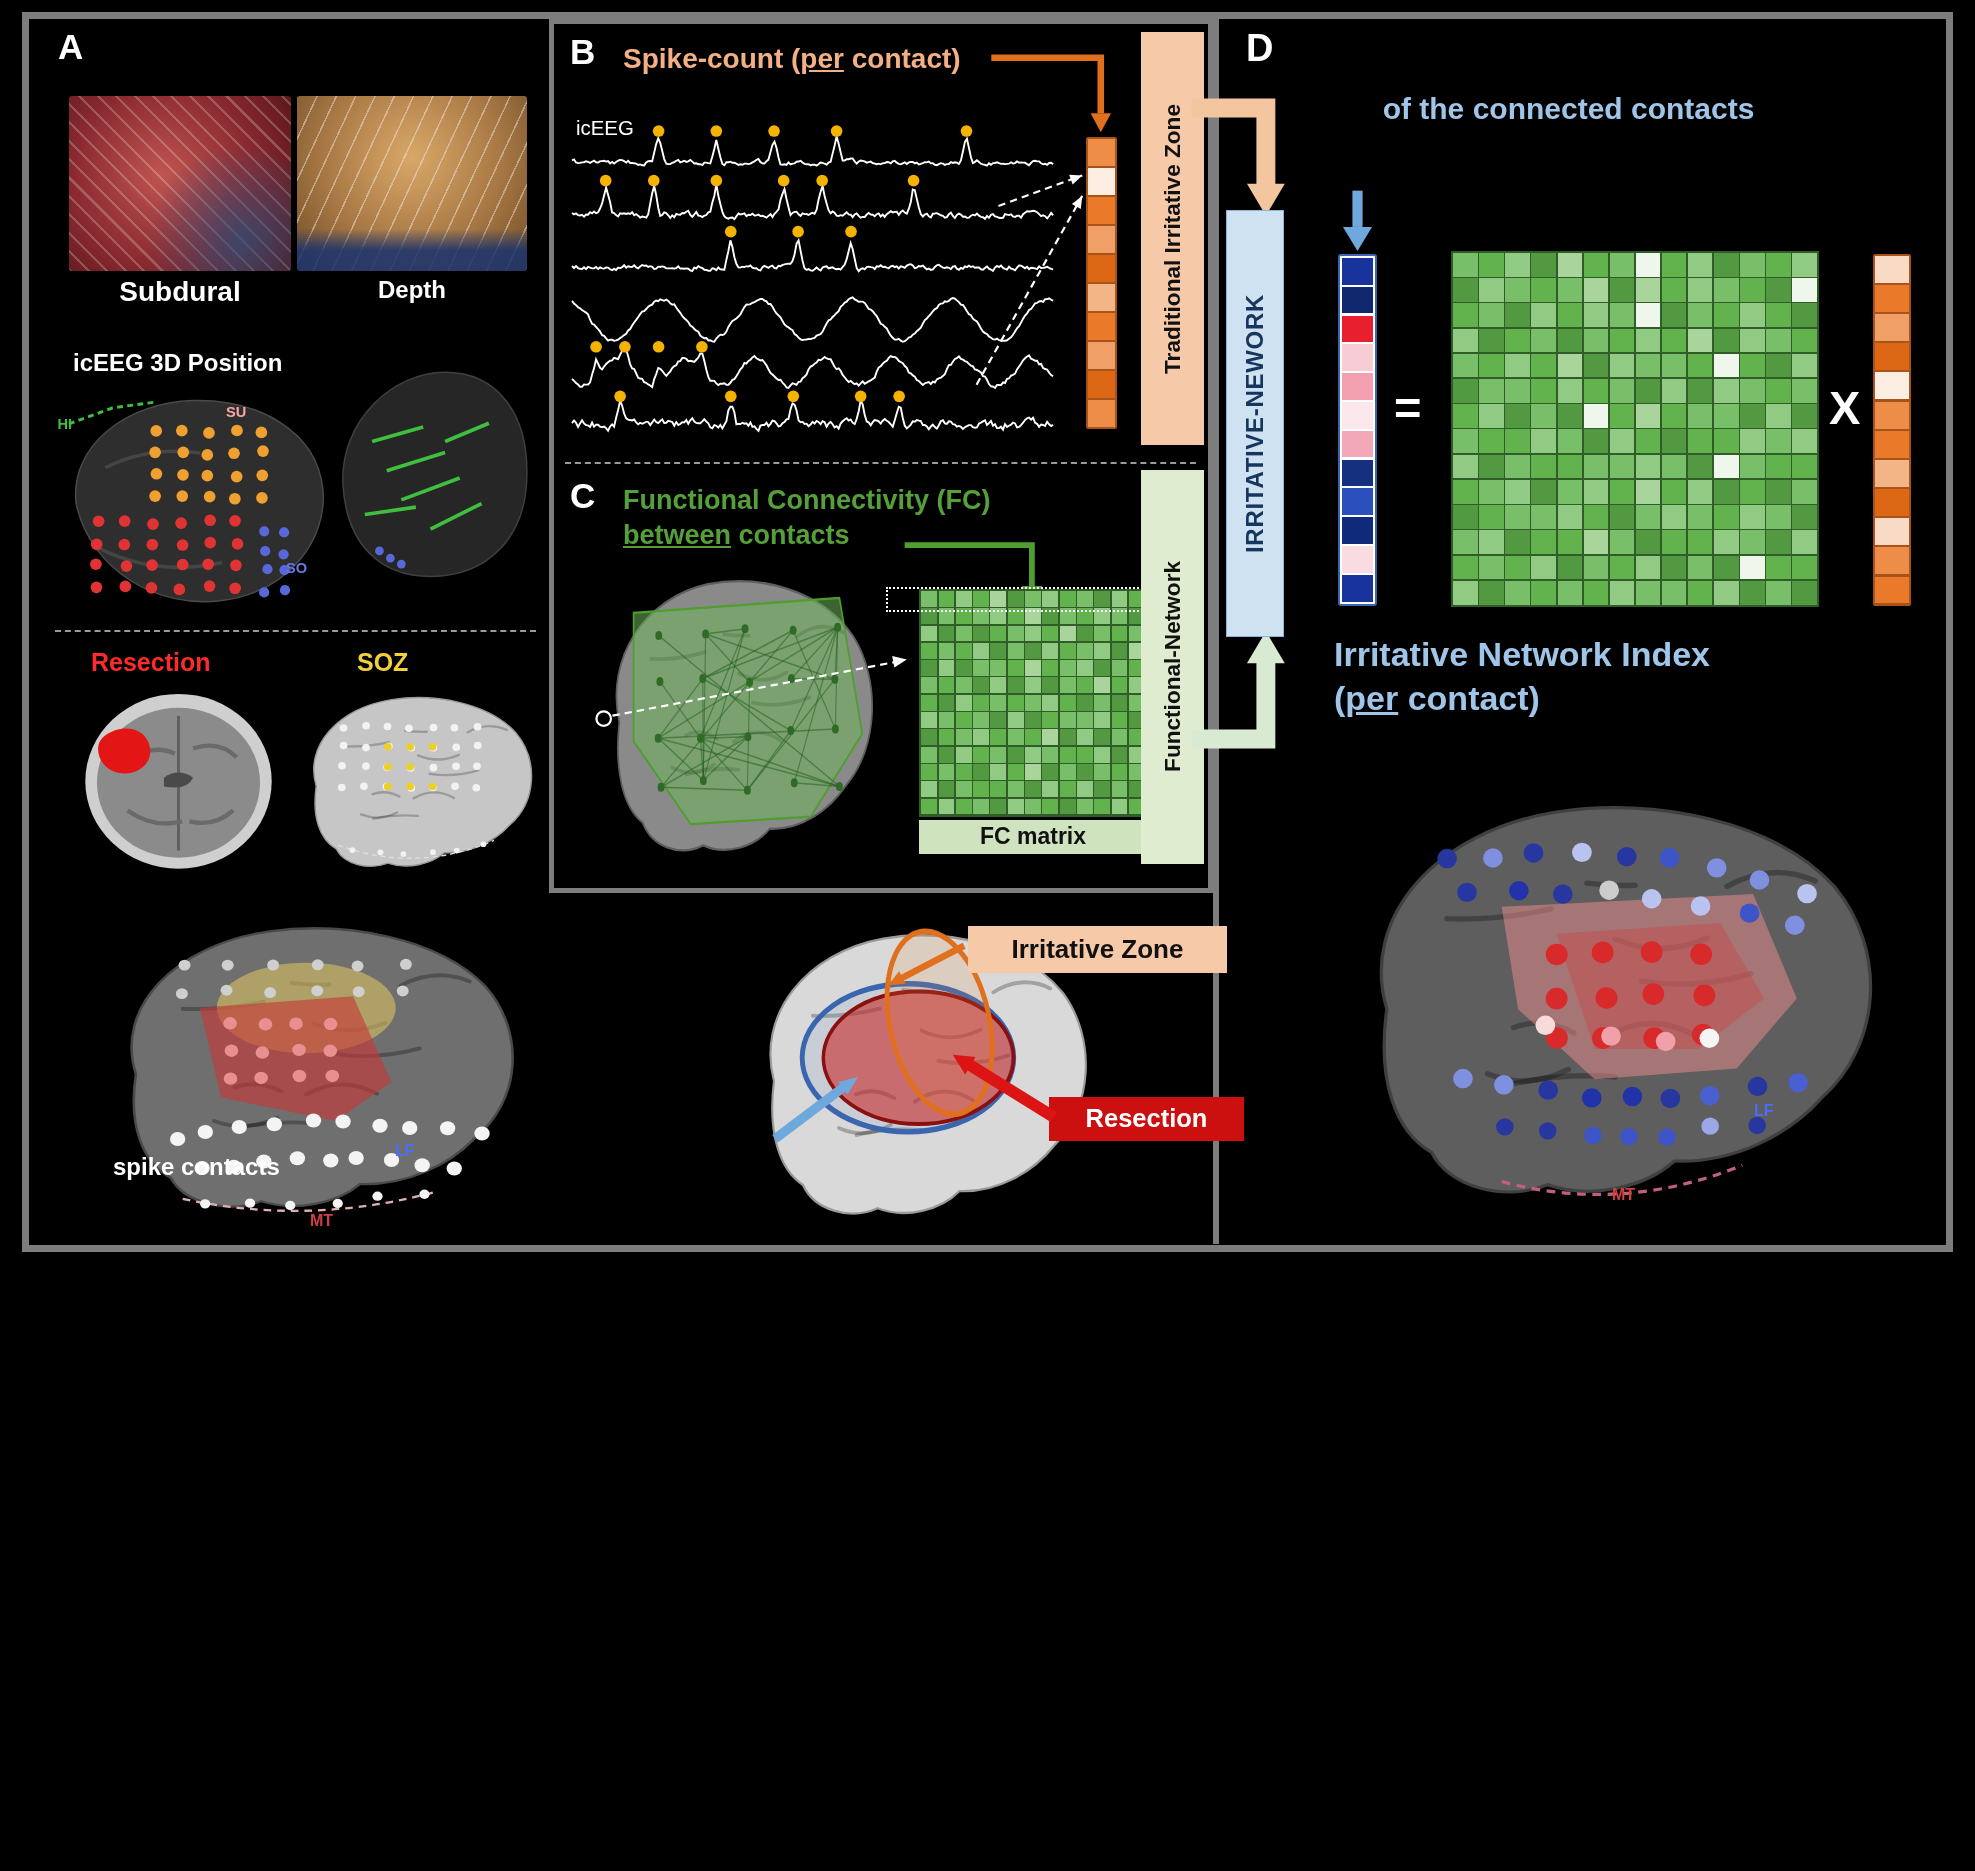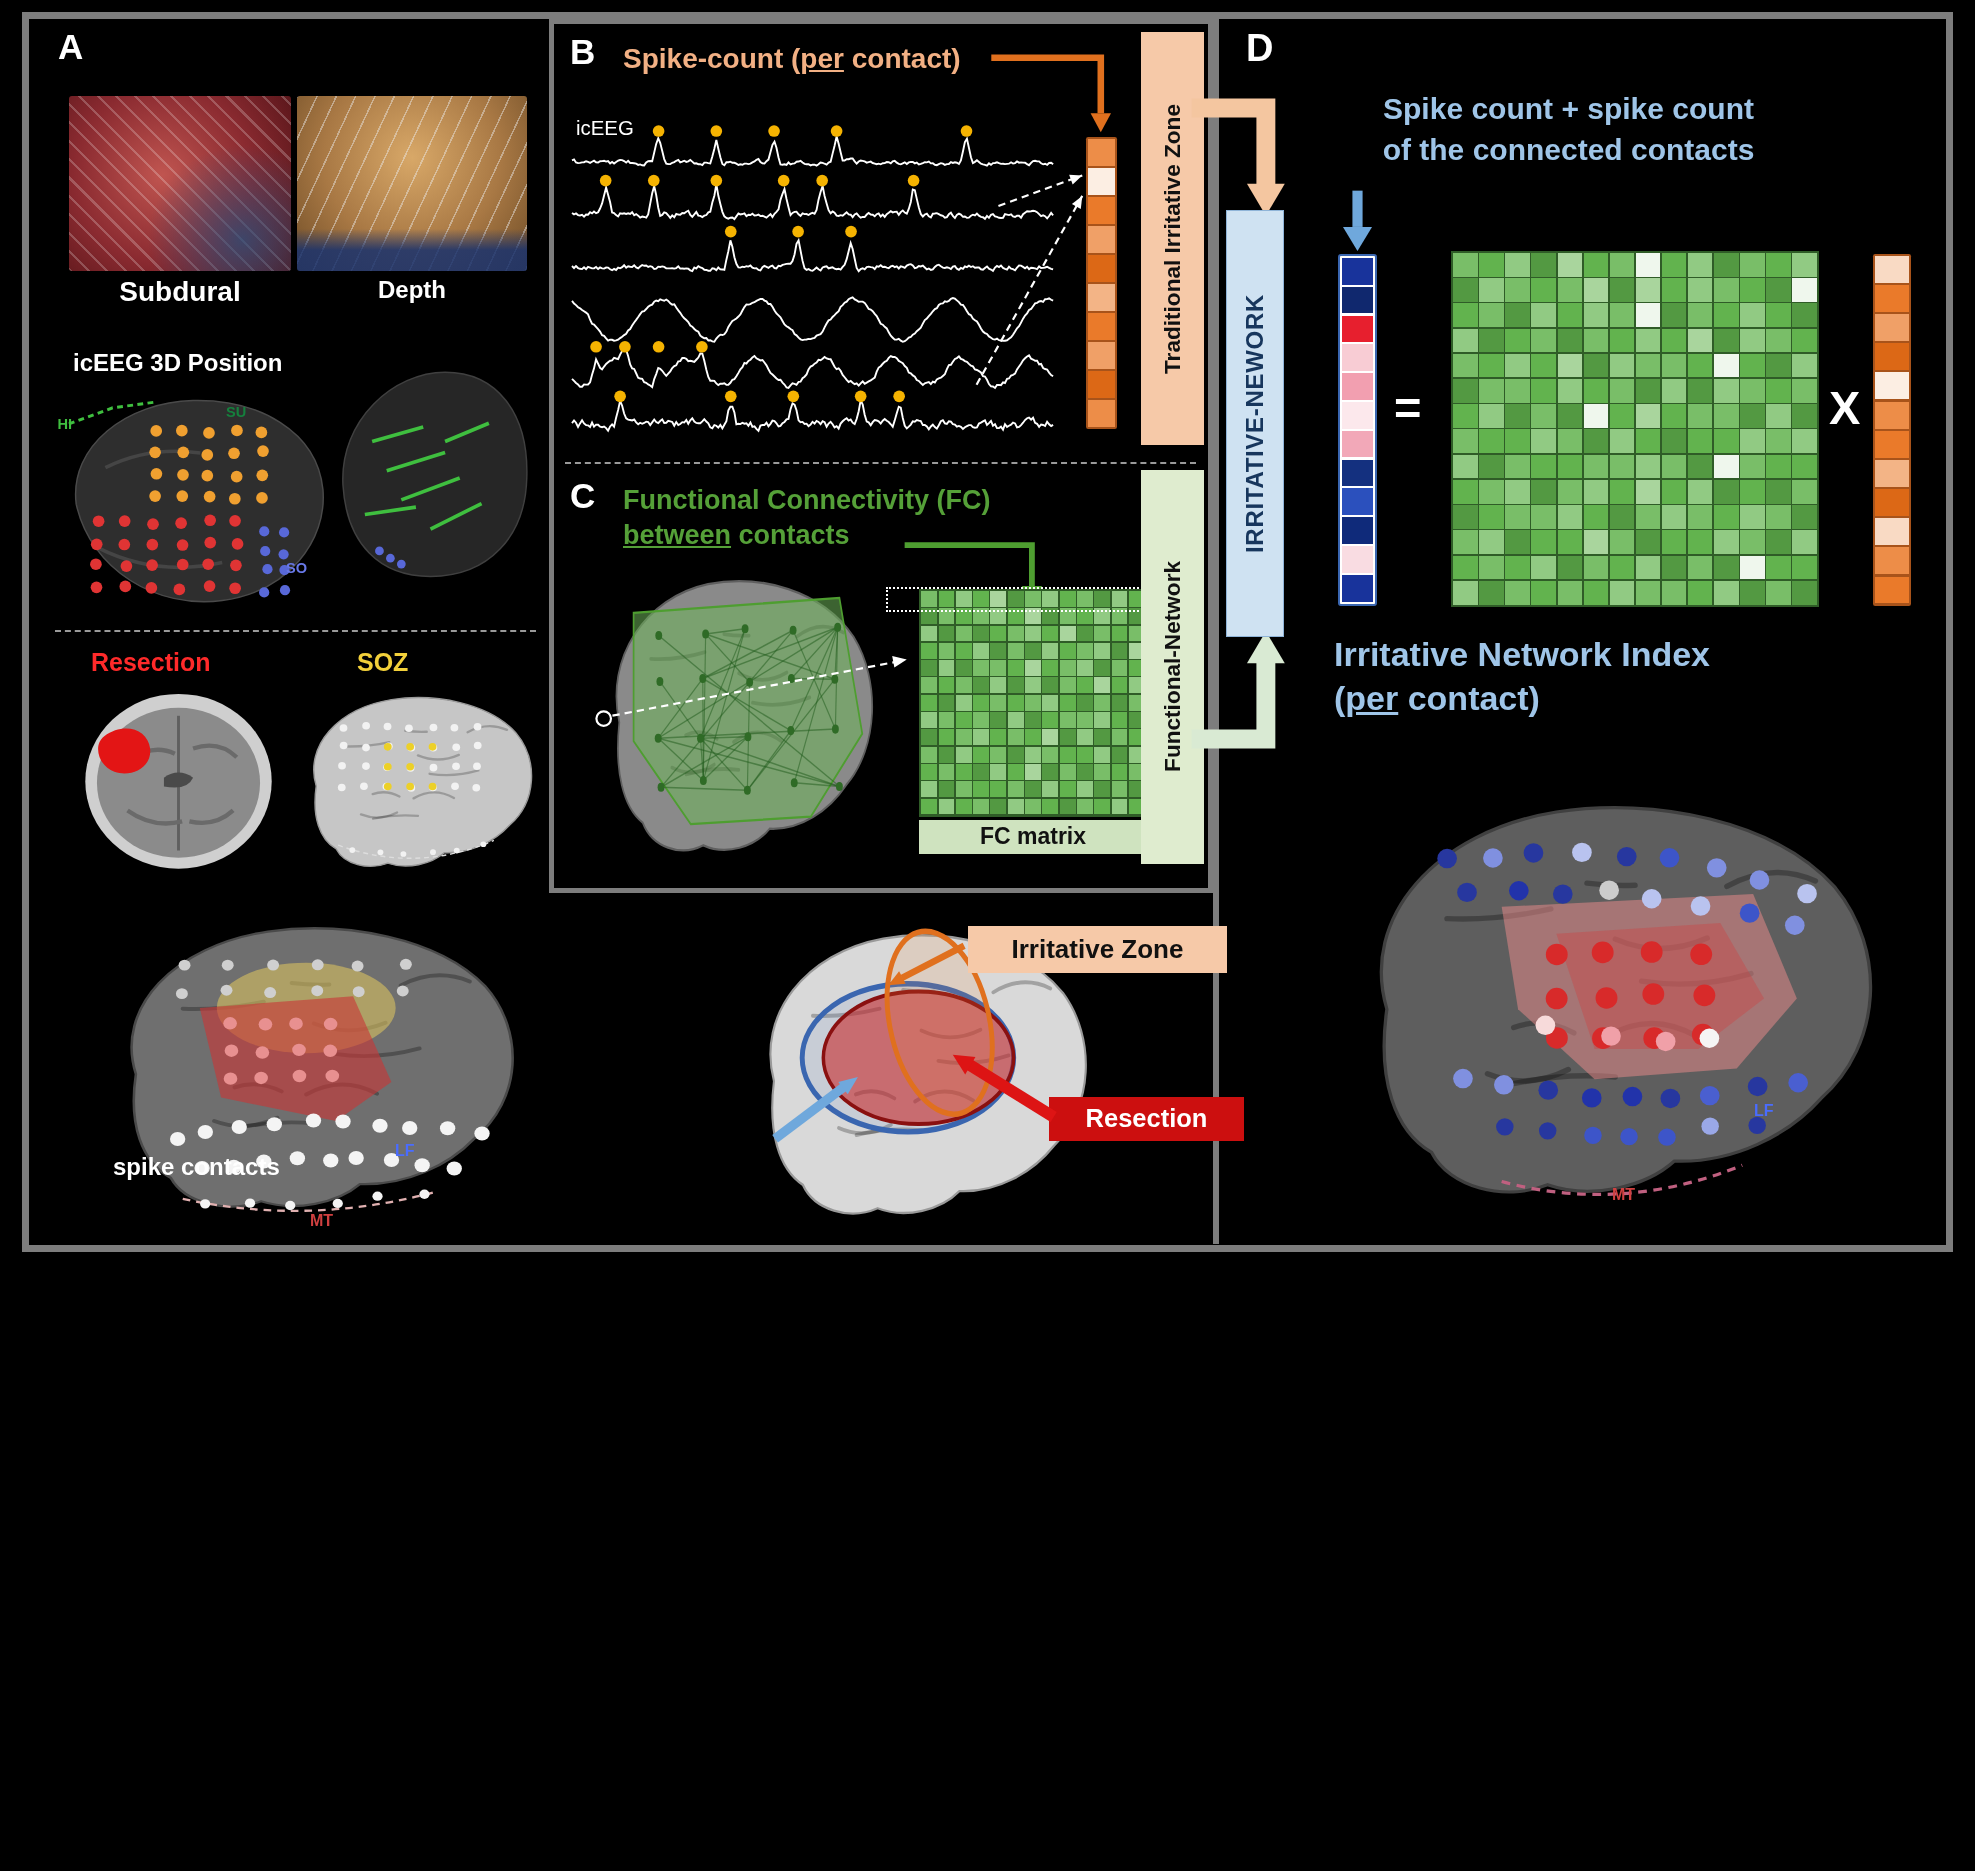--- a/index.html
+++ b/index.html
@@ -104,21 +104,21 @@
         <line x1="90" y1="160" x2="170" y2="135" stroke="#3fbf3f" stroke-width="5"></line>
         <line x1="110" y1="200" x2="190" y2="170" stroke="#3fbf3f" stroke-width="5"></line>
         <line x1="60" y1="220" x2="130" y2="210" stroke="#3fbf3f" stroke-width="5"></line>
         <line x1="150" y1="240" x2="220" y2="205" stroke="#3fbf3f" stroke-width="5"></line>
         <line x1="170" y1="120" x2="230" y2="95" stroke="#3fbf3f" stroke-width="5"></line>
         <circle cx="80" cy="270" r="6" fill="#5868d8"></circle>
         <circle cx="95" cy="280" r="6" fill="#5868d8"></circle>
         <circle cx="110" cy="288" r="6" fill="#5868d8"></circle>
       </svg>
     <span class="abs" style="left:28.4px;top:397px;font-size:14.6px;font-weight:bold;color:#3fbf3f">HI</span>
-    <span class="abs" style="left:197px;top:385px;font-size:14.6px;font-weight:bold;color:#15803d">SU</span>
+    <span class="abs" style="left:197px;top:385px;font-size:14.6px;font-weight:bold;color:#fca5a5">SU</span>
     <span class="abs" style="left:257px;top:541px;font-size:14.6px;font-weight:bold;color:#6878e8">SO</span>
 
     <div class="abs dashline" style="left:25.5px;top:611px;width:481px"></div>
 
     <div class="abs" style="left:62px;top:629px;font-size:25px;font-weight:bold;color:#ff2a2a">Resection</div>
     <div class="abs" style="left:328px;top:629px;font-size:25px;font-weight:bold;color:#f2d03a">SOZ</div>
 
     <svg id="coronal" class="abs" style="left:33px;top:660px" width="233" height="201" viewBox="0 0 320 275">
         <ellipse cx="160" cy="140" rx="128" ry="120" fill="#cfcfcf"></ellipse>
         <ellipse cx="160" cy="142" rx="112" ry="103" fill="#8b8b8b"></ellipse>
@@ -591,21 +591,20 @@
     <svg class="abs" style="left:1158px;top:605px" width="117" height="131" viewBox="0 0 160 180">
       <path d="M6,158 L108,158 L108,52" stroke="#d9ead3" stroke-width="26" fill="none"></path>
       <polygon points="82,54 134,54 108,10" fill="#d9ead3"></polygon>
     </svg>
     <div class="abs vbar" style="left:1197px;top:191px;width:58px;height:427px;background:#cfe2f2;border:1.5px solid #8fb4d8">
       <span class="vtext" style="font-size:24px;color:#17365d;letter-spacing:0.7px">IRRITATIVE-NEWORK</span>
     </div>
 
     <div class="abs plabel" style="left:1217px;top:10.2px;font-size:38px">D</div>
     <div class="abs center" style="left:1284px;top:69px;width:511px;font-size:30px;font-weight:bold;color:#9fc5e8;line-height:41px">
-      <div>Spike count + spike count</div>
       <div>of the connected contacts</div>
     </div>
     <svg class="abs" style="left:1305px;top:168px" width="47" height="69" viewBox="0 0 64 95">
       <line x1="32" y1="5" x2="32" y2="55" stroke="#6fa8dc" stroke-width="14"></line>
       <polygon points="12,55 52,55 32,88" fill="#6fa8dc"></polygon>
     </svg>
 
     <div id="d-spike-vector" class="abs grid" style="left: 1309px; top: 235px; width: 39px; height: 352px; padding: 2.2px; background: rgb(255, 255, 255); border: 2.9px solid rgb(58, 102, 176); border-radius: 2.9px; grid-template-columns: 1fr; grid-template-rows: repeat(12, 1fr);">
         <div style="background: rgb(24, 51, 155);"></div>
         <div style="background: rgb(16, 40, 110);"></div>

